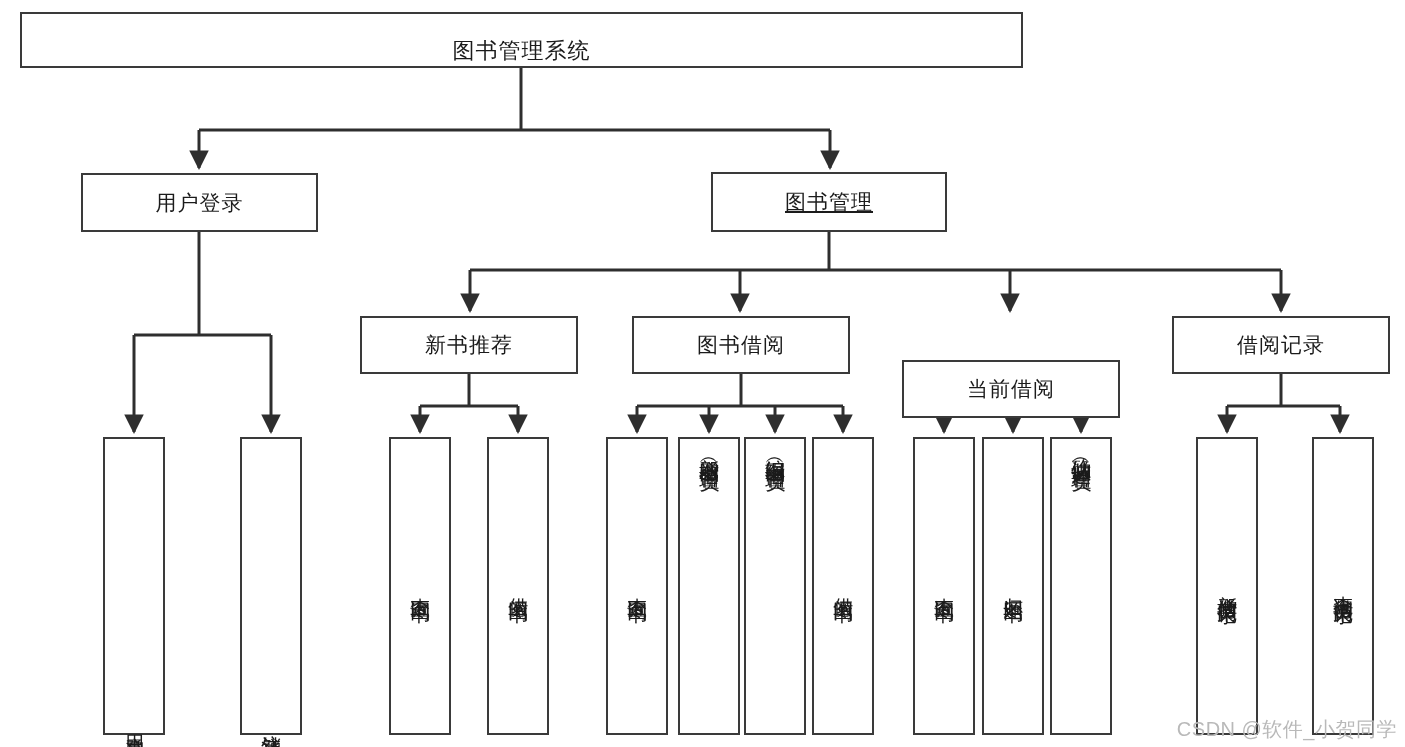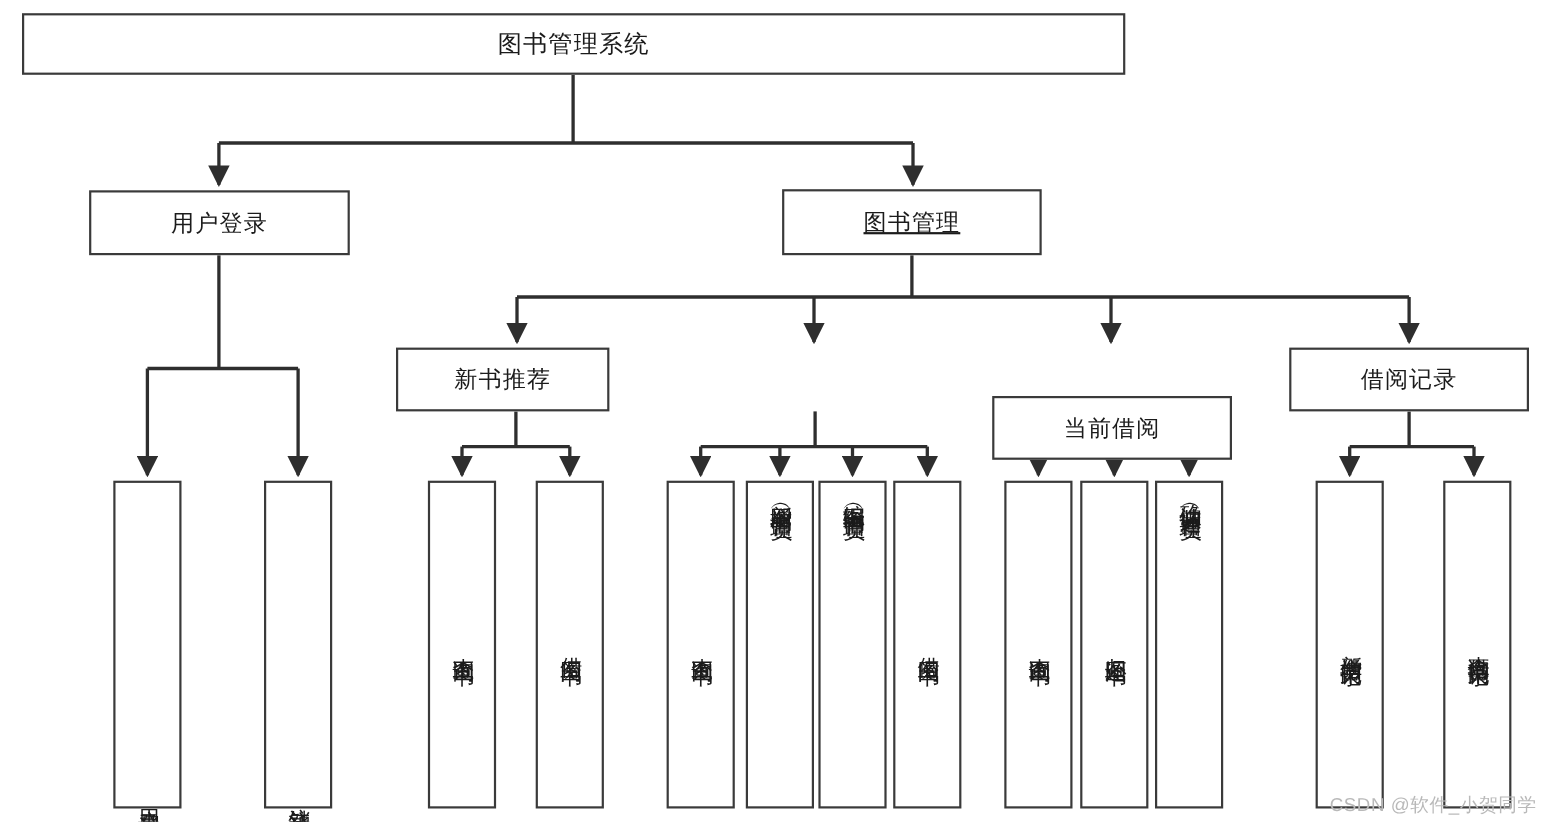--- a/index.html
+++ b/index.html
@@ -14,21 +14,21 @@
     position:absolute;
     box-sizing:border-box;
     background:#ffffff;
     border:2px solid #3a3a3a;
     color:#1b1b1b;
   }
   .node.h{
     display:flex;align-items:center;justify-content:center;
     font-size:21px;letter-spacing:1px;
   }
-  .node.title{font-size:22px;}
+  .node.title{font-size:22px;align-items:flex-end;}
   .node.v{
     display:flex;
     justify-content:center;
     font-size:20px;
     line-height:1.18;
   }
   .node.v .vtext{
     writing-mode:vertical-rl;
     text-orientation:upright;
     letter-spacing:2px;
@@ -36,21 +36,21 @@
   }
   .node.v.align-center{align-items:center;}
   .node.v.align-end{align-items:flex-end;}
   .node.v.align-start{align-items:flex-start;}
   .node.v.align-end .vtext{padding-bottom:6px;}
   .node.v.align-start .vtext{padding-top:4px;}
 
   #watermark{
     position:absolute;
     right:8px;bottom:4px;
-    font-size:17px;
+    font-size:20px;
     color:#b9b9b9;
     white-space:nowrap;
     letter-spacing:0.5px;
   }
 </style>
 </head>
 <body>
 
 <div id="stage">
 
@@ -108,22 +108,25 @@
     <span>图书管理系统</span>
   </div>
 
   <div class="node h" style="left:81px;top:173px;width:237px;height:59px;">
     <span>用户登录</span>
   </div>
   <div class="node h" style="left:711px;top:172px;width:236px;height:60px;text-decoration:underline;">
     <span>图书管理</span>
   </div>
 
-  <div class="node h" style="left:360px;top:316px;width:194px;height:58px;">
+  <div class="node h" style="left:360px;top:316px;width:218px;height:58px;">
     <span>新书推荐</span>
+  </div>
+  <div class="node h" style="left:632px;top:316px;width:218px;height:58px;">
+    <span>图书借阅</span>
   </div>
   <div class="node h" style="left:902px;top:316px;width:218px;height:58px;margin-top:44px;">
     <span>当前借阅</span>
   </div>
   <div class="node h" style="left:1172px;top:316px;width:218px;height:58px;">
     <span>借阅记录</span>
   </div>
 
   <div class="node v align-end" style="left:103px;top:437px;width:62px;height:298px;">
     <span class="vtext">用户登录</span>

